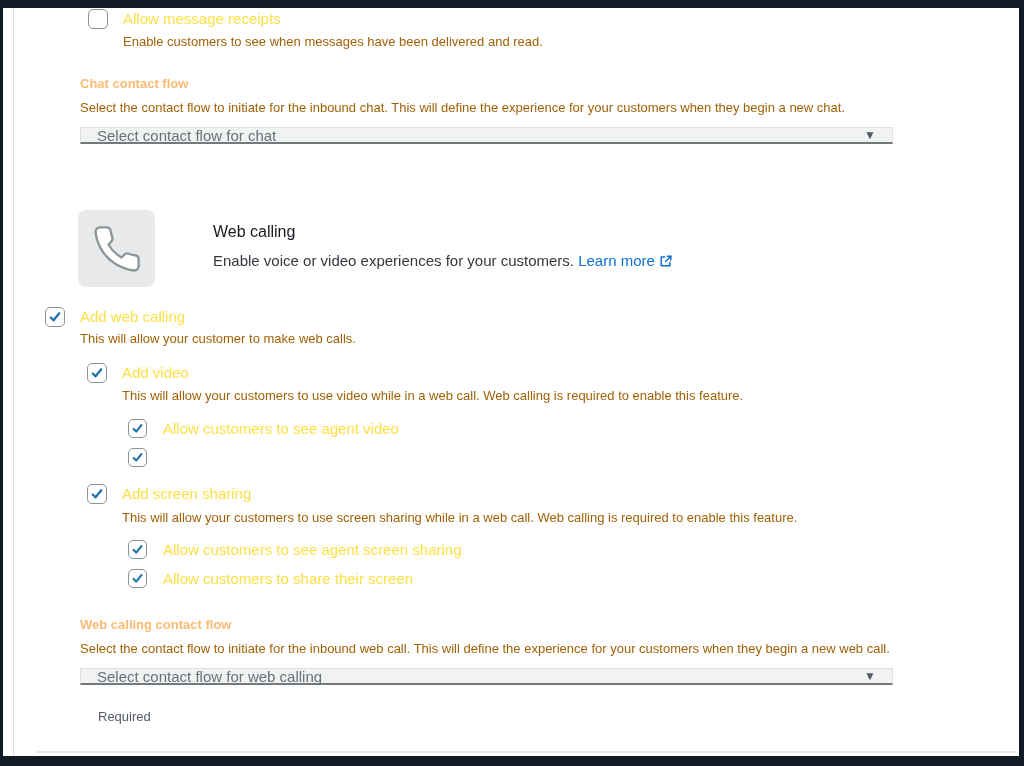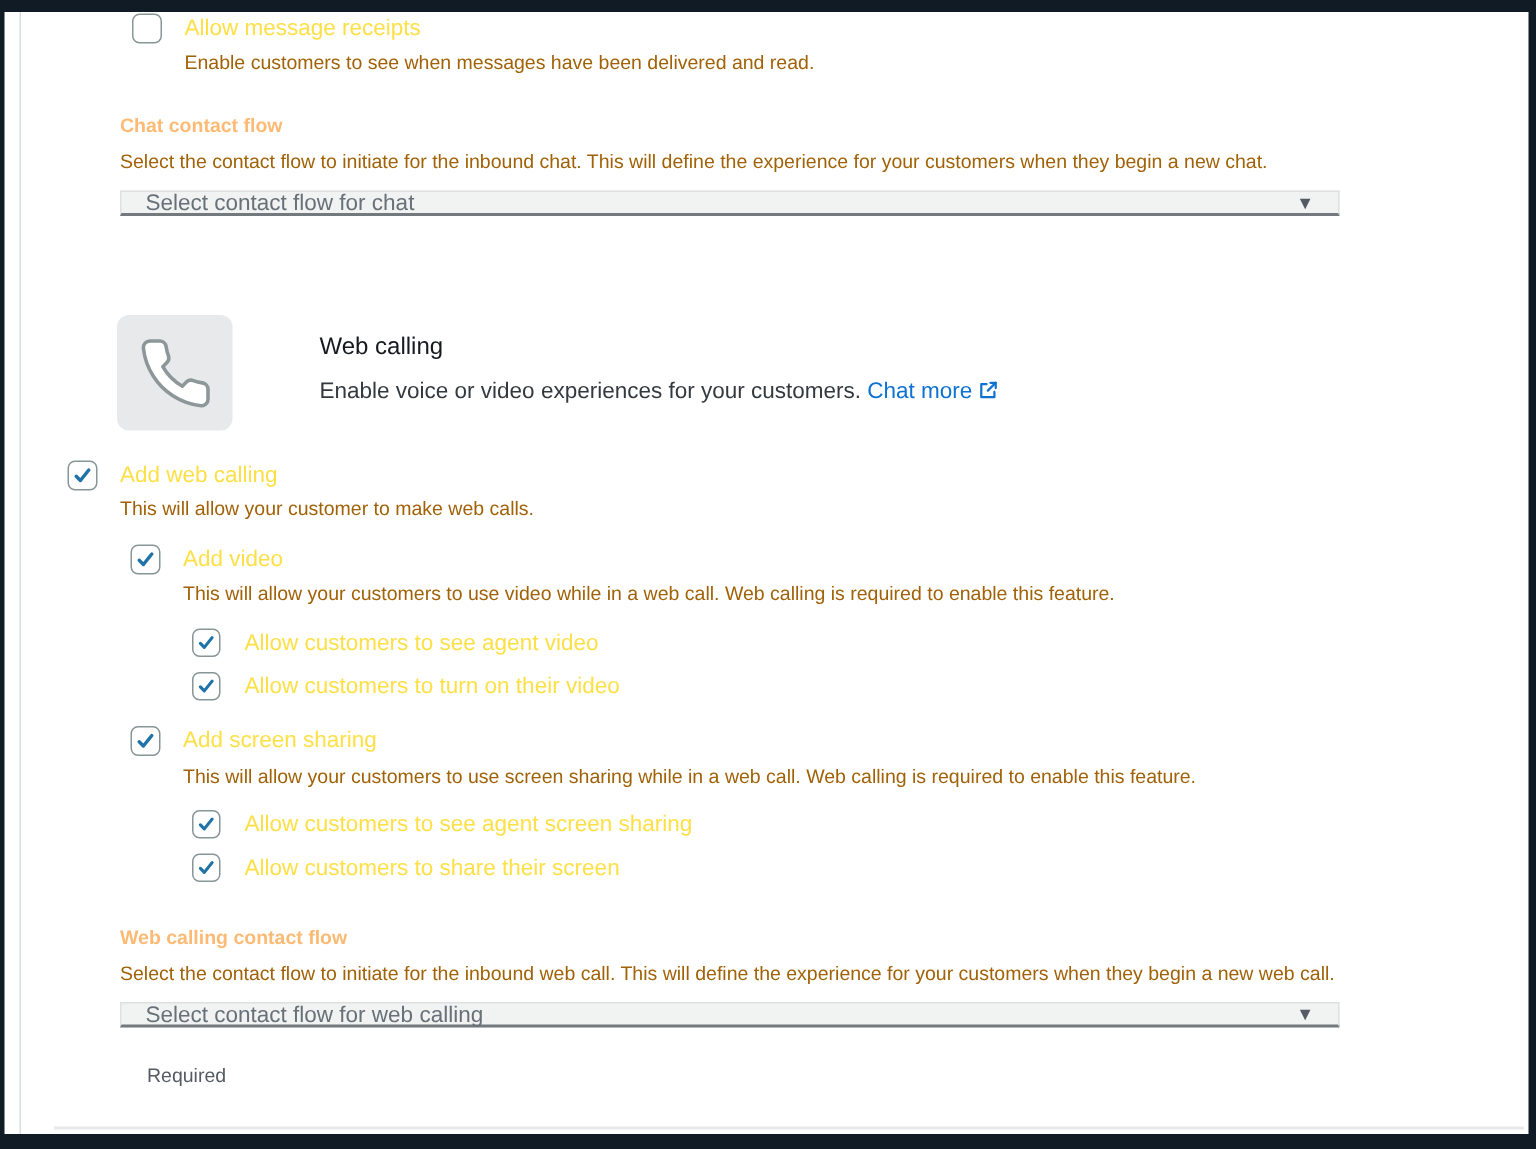--- a/index.html
+++ b/index.html
@@ -50,21 +50,21 @@
   </div>
 
   <div class="icon-tile">
     <svg width="52" height="52" viewBox="0 0 24 24" fill="#ffffff" stroke="#8d9699" stroke-width="1.1" stroke-linecap="round" stroke-linejoin="round">
       <path d="M22 16.92v3a2 2 0 0 1-2.18 2 19.79 19.79 0 0 1-8.63-3.07 19.5 19.5 0 0 1-6-6 19.79 19.79 0 0 1-3.07-8.67A2 2 0 0 1 4.11 2h3a2 2 0 0 1 2 1.72 12.84 12.84 0 0 0 .7 2.81 2 2 0 0 1-.45 2.11L8.09 9.91a16 16 0 0 0 6 6l1.27-1.27a2 2 0 0 1 2.11-.45 12.84 12.84 0 0 0 2.81.7A2 2 0 0 1 22 16.92z"></path>
     </svg>
   </div>
   <div class="big-title abs" style="left:213px;top:217px;">Web calling</div>
   <div class="subtitle abs" style="left:213px;top:251px;">
     <span>Enable voice or video experiences for your customers.</span>
-    <a class="link" href="#"><span>Chat more</span><span class="ext-icon"><svg width="14" height="14" viewBox="0 0 16 16" fill="none" stroke="#0d72d0" stroke-width="1.7" stroke-linecap="round" stroke-linejoin="round">
+    <a class="link" href="#"><span>Learn more</span><span class="ext-icon"><svg width="14" height="14" viewBox="0 0 16 16" fill="none" stroke="#0d72d0" stroke-width="1.7" stroke-linecap="round" stroke-linejoin="round">
             <path d="M12.5 9.5v4h-10v-10h4"></path>
             <path d="M9.5 2.5h4v4"></path>
             <path d="M13.5 2.5L7.5 8.5"></path>
           </svg></span></a>
   </div>
 
   <span class="cb abs checked" style="left:45px;top:307px;">
     <svg class="check" width="14" height="14" viewBox="0 0 16 16">
         <path d="M3.2 8.6l3.2 3.2 6.4-8" fill="none" stroke="#1f73a8" stroke-width="2.6" stroke-linecap="round" stroke-linejoin="round"></path>
       </svg>
@@ -85,21 +85,20 @@
         <path d="M3.2 8.6l3.2 3.2 6.4-8" fill="none" stroke="#1f73a8" stroke-width="2.6" stroke-linecap="round" stroke-linejoin="round"></path>
       </svg>
   </span>
   <div class="label abs" style="left:163px;top:418px;">Allow customers to see agent video</div>
 
   <span class="cb small abs checked" style="left:128px;top:448px;">
     <svg class="check" width="13" height="13" viewBox="0 0 16 16">
         <path d="M3.2 8.6l3.2 3.2 6.4-8" fill="none" stroke="#1f73a8" stroke-width="2.6" stroke-linecap="round" stroke-linejoin="round"></path>
       </svg>
   </span>
-  <div class="label abs" style="left:163px;top:447px;">Allow customers to turn on their video</div>
 
   <span class="cb abs checked" style="left:87px;top:484px;">
     <svg class="check" width="14" height="14" viewBox="0 0 16 16">
         <path d="M3.2 8.6l3.2 3.2 6.4-8" fill="none" stroke="#1f73a8" stroke-width="2.6" stroke-linecap="round" stroke-linejoin="round"></path>
       </svg>
   </span>
   <div class="label abs" style="left:122px;top:483px;">Add screen sharing</div>
   <div class="desc abs" style="left:122px;top:509px;">This will allow your customers to use screen sharing while in a web call. Web calling is required to enable this feature.</div>
 
   <span class="cb small abs checked" style="left:128px;top:540px;">

